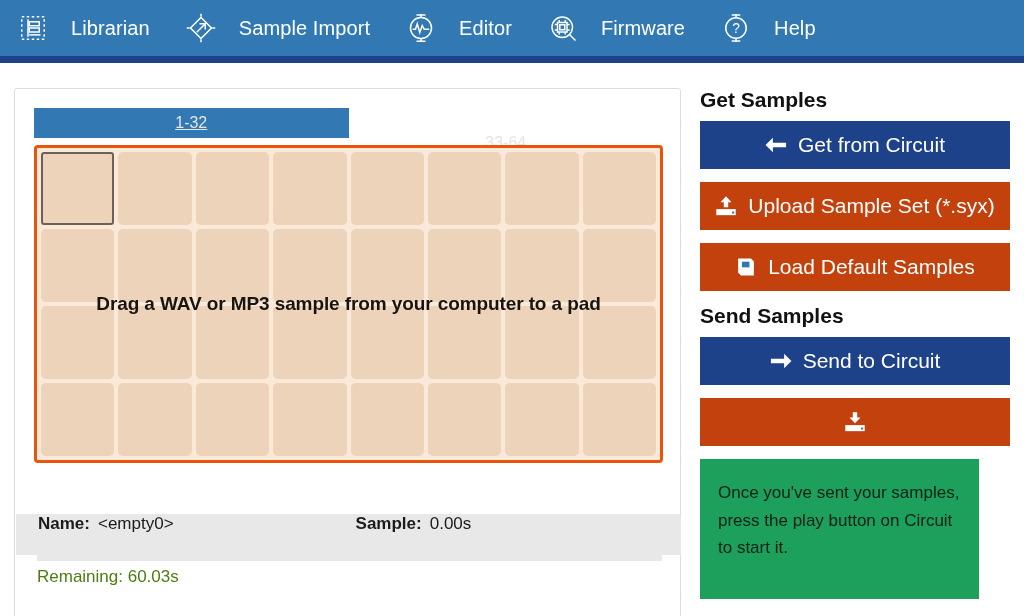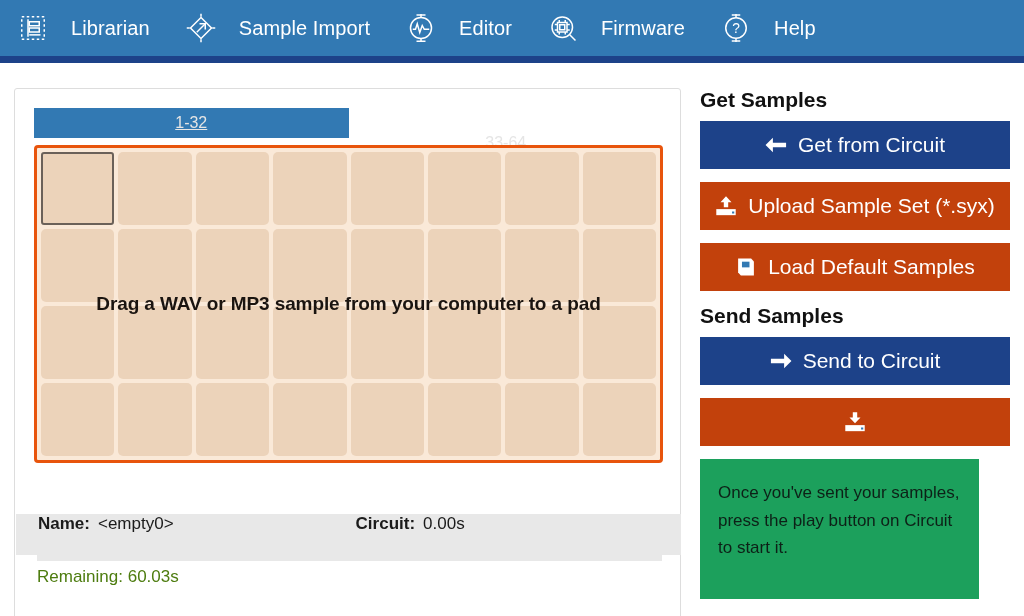--- a/index.html
+++ b/index.html
@@ -298,21 +298,21 @@
           <div class="drop-hint">Drag a WAV or MP3 sample from your computer to a pad</div>
       </div>
     </div>
 
     <div class="name-strip">
       <div class="field name-field">
         <span class="k">Name:</span>
         <span class="v">&lt;empty0&gt;</span>
       </div>
       <div class="field length-field">
-        <span class="k">Circuit:</span>
+        <span class="k">Sample:</span>
         <span class="v">0.00s</span>
       </div>
     </div>
 
     <div class="progress-track" style="background: linear-gradient(to right, rgb(158, 201, 230) 0%, rgb(232, 232, 232) 0%);"></div>
 
     <div class="remaining">Remaining: 60.03s</div>
   </div>
 
   <div class="side-panel">

